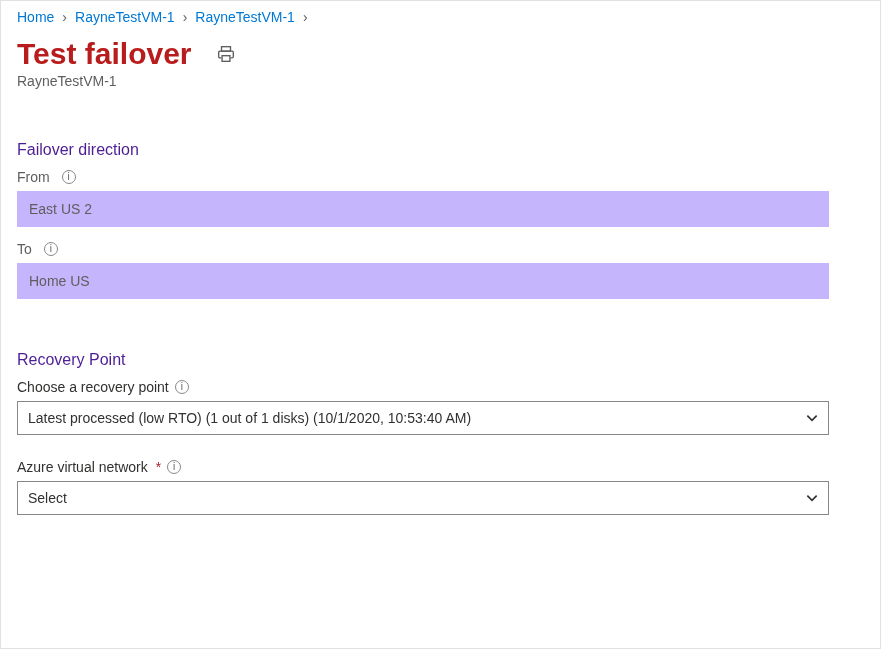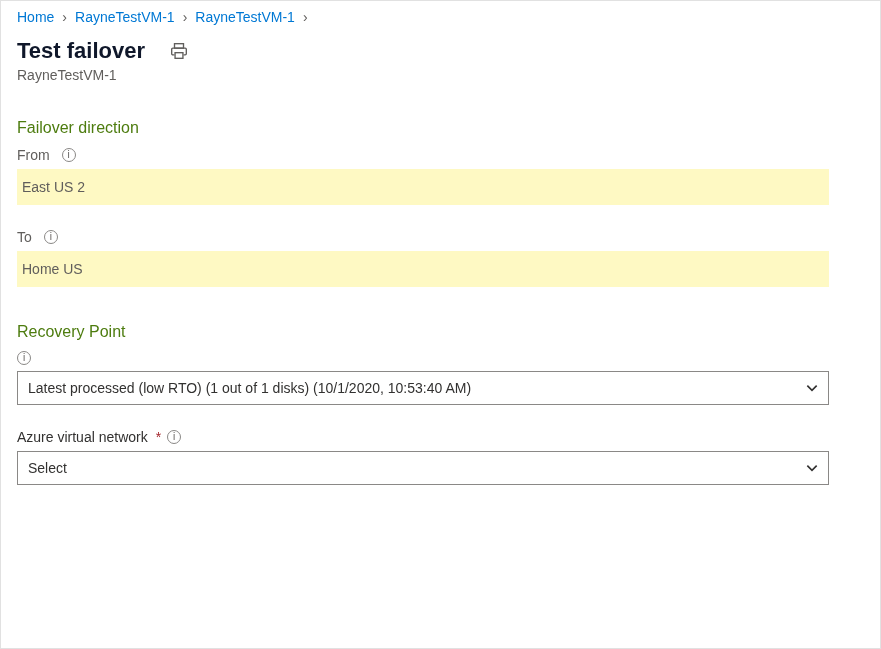--- a/index.html
+++ b/index.html
@@ -27,42 +27,42 @@
       cursor: pointer;
     }
     .breadcrumb-sep { color: #605e5c; }
     .title-row {
       display: flex;
       align-items: center;
       gap: 20px;
       margin-top: 8px;
     }
     .page-title {
-      font-size: 22px;
+      font-size: 30px;
       font-weight: 600;
-      color: #0f172a;
+      color: #b91c1c;
     }
     .print-btn {
       display:inline-flex;
       align-items:center;
       justify-content:center;
       width:28px; height:28px;
       color:#605e5c;
       cursor:pointer;
       background:none; border:none;
     }
     .subtitle {
       font-size: 14px;
       color: #605e5c;
       margin-top: 2px;
     }
     .section-heading {
       font-size: 16px;
-      color: #4d7c0f;
-      margin-top: 36px;
+      color: #4c1d95;
+      margin-top: 52px;
       margin-bottom: 10px;
     }
     .field-label {
       font-size: 14px;
       color: #605e5c;
       display: flex;
       align-items: center;
       gap: 12px;
       margin-bottom: 6px;
     }
@@ -72,27 +72,27 @@
       border:1px solid #8a8886;
       border-radius:50%;
       align-items:center;
       justify-content:center;
       font-size:10px;
       color:#605e5c;
       line-height:1;
       cursor:pointer;
     }
     .readonly-field {
-      background:#fef9c3;
+      background:#c4b5fd;
       color:#605e5c;
-      padding:10px 5px;
+      padding:10px 12px;
       font-size:14px;
       width:100%;
       max-width:812px;
-      margin-bottom:24px;
+      margin-bottom:14px;
       border:none;
     }
     .select-wrap {
       position:relative;
       width:100%;
       max-width:812px;
       margin-bottom:24px;
       border-radius:17px;
     }
     .select {
@@ -152,20 +152,21 @@
 
 <div class="field-label">
   <span>To</span>
   <span class="info-icon">i</span>
 </div>
 <div class="readonly-field">Home US</div>
 
 <div class="section-heading">Recovery Point</div>
 
 <div class="label-row">
+  <span class="lbl">Choose a recovery point</span>
   <span class="info-icon">i</span>
 </div>
 <div class="select-wrap">
   <div class="select">
     <span>Latest processed (low RTO) (1 out of 1 disks) (10/1/2020, 10:53:40 AM)</span>
   </div>
   <svg class="chevron" width="14" height="14" viewBox="0 0 12 12">
       <path d="M2 4 L6 8 L10 4" fill="none" stroke="#323130" stroke-width="1.4"></path>
     </svg>
 </div>

